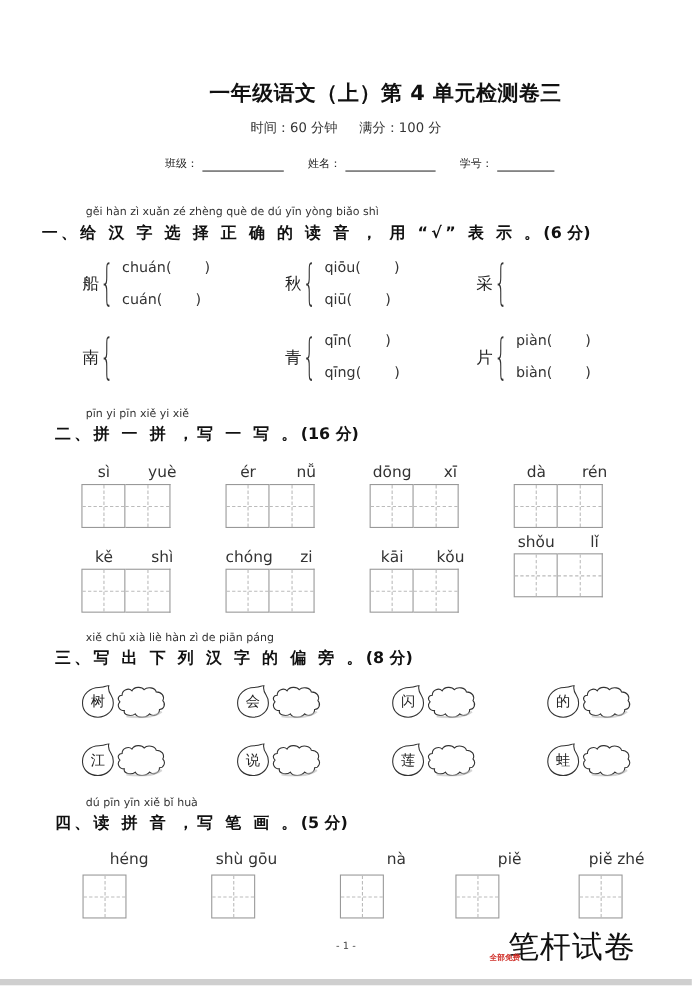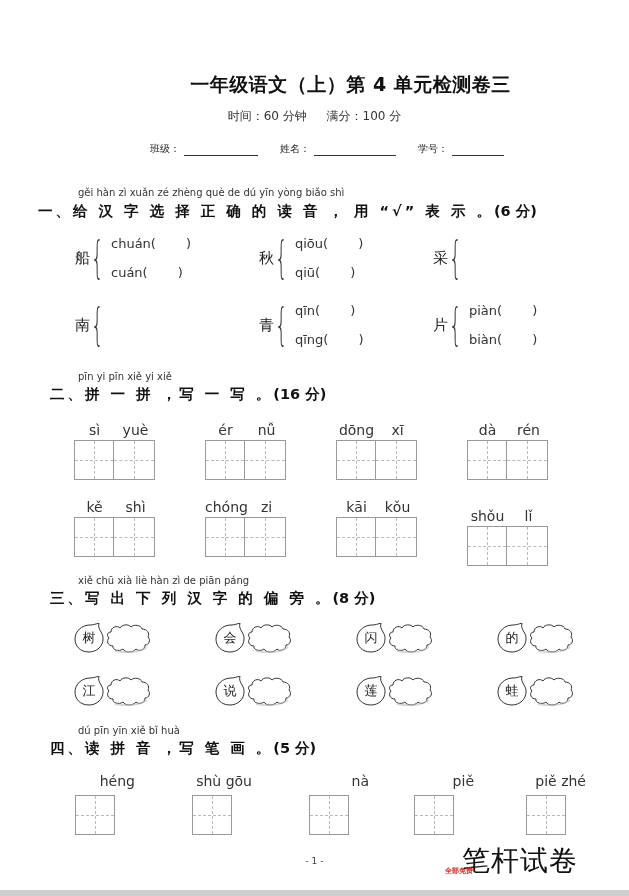--- a/index.html
+++ b/index.html
@@ -16,21 +16,21 @@
   .sec-title { font-size:14.5px; font-weight:bold; color:#111; letter-spacing:3px; white-space:nowrap; }
   .sec-title .pts { letter-spacing:0; font-weight:bold; }
   
   .choice { display:flex; align-items:center; }
   .choice .hz { font-family:"DejaVu Serif", serif; font-size:15px; color:#222; margin-right:1px; }
   .choice .brace { font-size:44px; font-weight:100; color:#333; line-height:1; transform:scaleX(0.45); transform-origin:left center; margin-right:-8px; font-family:"DejaVu Sans", sans-serif; }
   .choice .opts { display:flex; flex-direction:column; gap:14px; font-size:13px; color:#333; }
   .choice .opt { white-space:nowrap; }
   
   .word { position:absolute; }
-  .word .py { display:flex; font-size:14px; color:#333; height:18px; }
+  .word .py { display:flex; font-size:14px; color:#333; height:18px;gap:12px; }
   .word .py span { width:41px; text-align:center; white-space:nowrap; }
   .grid { display:flex; }
   .cell { width:40px; height:40px; border:1px solid #999; position:relative; box-sizing:border-box; }
   .cell + .cell { border-left:none; width:41px; }
   .cell::before { content:""; position:absolute; left:50%; top:0; bottom:0; border-left:1px dashed #bbb; }
   .cell::after { content:""; position:absolute; top:50%; left:0; right:0; border-top:1px dashed #bbb; }
   
   .rad { position:absolute; display:flex; align-items:center; }
   .drop { width:30px; height:30px; position:relative; }
   .drop svg { position:absolute; left:0; top:0; }
@@ -178,21 +178,21 @@
 <div class="word" style="left:336px;top:499px">
   <div class="py">
       <span>kāi</span>
       <span>kǒu</span>
     </div>
   <div class="grid">
       <div class="cell"></div>
       <div class="cell"></div>
     </div>
 </div>
-<div class="word" style="left:467px;top:508px">
+<div class="word" style="left:467px;top:485px">
   <div class="py">
       <span>shǒu</span>
       <span>lǐ</span>
     </div>
   <div class="grid">
       <div class="cell"></div>
       <div class="cell"></div>
     </div>
 </div>
 

